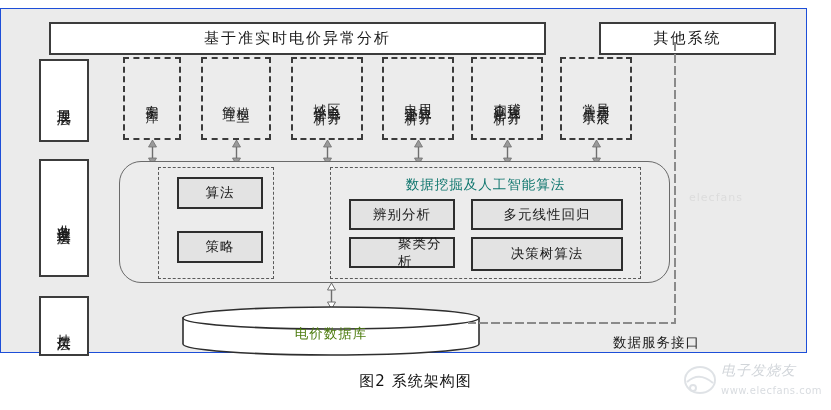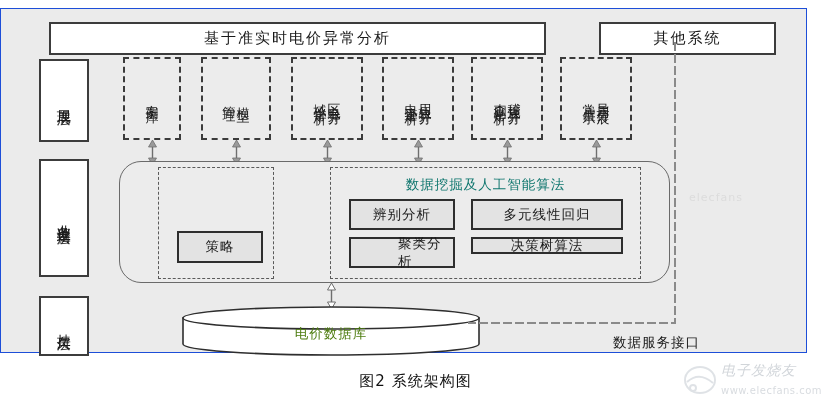--- a/index.html
+++ b/index.html
@@ -153,21 +153,21 @@
     font-size: 13.5px;
     color: #1a1a1a;
     letter-spacing: 1px;
   }
   #box-algorithm { left: 176px; top: 168px; width: 86px; height: 32px; }
   #box-strategy  { left: 176px; top: 222px; width: 86px; height: 32px; }
 
   #box-discriminant { left: 348px; top: 190px; width: 106px; height: 31px; }
   #box-clustering   { left: 348px; top: 228px; width: 106px; height: 31px; padding-left: 47px; }
   #box-regression   { left: 470px; top: 190px; width: 152px; height: 31px; }
-  #box-decisiontree { left: 470px; top: 228px; width: 152px; height: 17px; }
+  #box-decisiontree { left: 470px; top: 228px; width: 152px; height: 34px; }
 
   
   #database-cylinder {
     position: absolute;
     left: 180px;
     top: 297px;
     width: 300px;
     height: 50px;
   }
   #database-cylinder svg { display: block; }
@@ -343,20 +343,21 @@
     <path d="M6.5 25 L2.5 18 L10.5 18 Z" fill="#9a9a9a" stroke="#6e6e6e" stroke-width="0.8"></path>
   </svg>
 
   <div id="business-container"></div>
 
   <div class="inner-dashed" id="algo-group"></div>
   <div class="inner-dashed" id="mining-group"></div>
 
   <div id="mining-title">数据挖掘及人工智能算法</div>
 
+  <div class="algo-box" id="box-algorithm">算法</div>
   <div class="algo-box" id="box-strategy">策略</div>
 
   <div class="algo-box" id="box-discriminant">辨别分析</div>
   <div class="algo-box" id="box-regression">多元线性回归</div>
   <div class="algo-box" id="box-clustering">聚类分析</div>
   <div class="algo-box" id="box-decisiontree">决策树算法</div>
 
   <svg class="arrow-v" style="left:324px; top:274px; height:26px;" viewBox="0 0 13 26">
     <path d="M6.5 2 L6.5 24" stroke="#6e6e6e" stroke-width="1.4" fill="none"></path>
     <path d="M6.5 0 L2.5 7 L10.5 7 Z" fill="#ffffff" stroke="#6e6e6e" stroke-width="1"></path>

